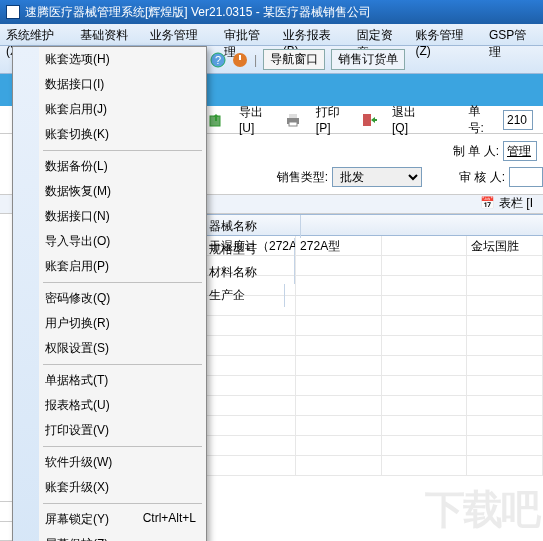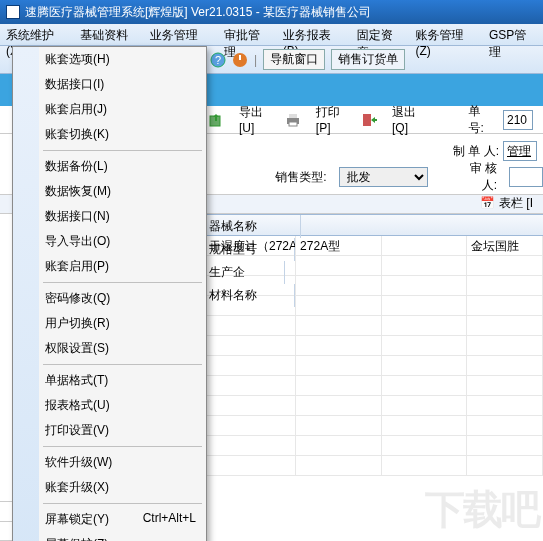--- a/index.html
+++ b/index.html
@@ -106,42 +106,42 @@
     <input class="form-input" style="width: 30px;" value="210">
   </div>
 </div>
 
 <div class="form-area">
   <div class="form-row" style="justify-content:flex-end;padding-right:6px;gap:4px">
     <div style="flex:1"></div>
     <span class="form-label">制 单 人:</span>
     <input class="form-input" style="width: 34px; text-decoration: underline;" value="管理">
   </div>
-  <div class="form-row" style="gap:12px">
+  <div class="form-row" style="gap:4px">
     <span class="form-label" style="width:120px">销售类型:</span>
     <select class="form-input" style="width:90px">
       <option>批发</option>
     </select>
     <div style="flex:1"></div>
     <span class="form-label">审 核 人:</span>
     <input class="form-input" style="width: 34px;">
   </div>
 </div>
 
 <div class="biaolan">
   <span>📅</span>
   <span>表栏 [I</span>
 </div>
 
 <div class="grid" style="margin-left:205px">
   <div class="grid-header">
     <div class="cell" style="width:96px">器械名称</div>
     <div class="cell" style="width:90px">规格型号</div>
+    <div class="cell" style="width:90px">材料名称</div>
     <div class="cell" style="width:80px">生产企</div>
-    <div class="cell" style="width:90px">材料名称</div>
   </div>
   <div class="grid-row">
     <div class="cell" style="width:96px">干湿度计（272A型）[27:</div>
     <div class="cell" style="width:90px">272A型</div>
     <div class="cell" style="width:90px"></div>
     <div class="cell" style="width:80px">金坛国胜</div>
   </div>
 
   <div class="grid-row">
       <div class="cell" style="width:96px"></div>

